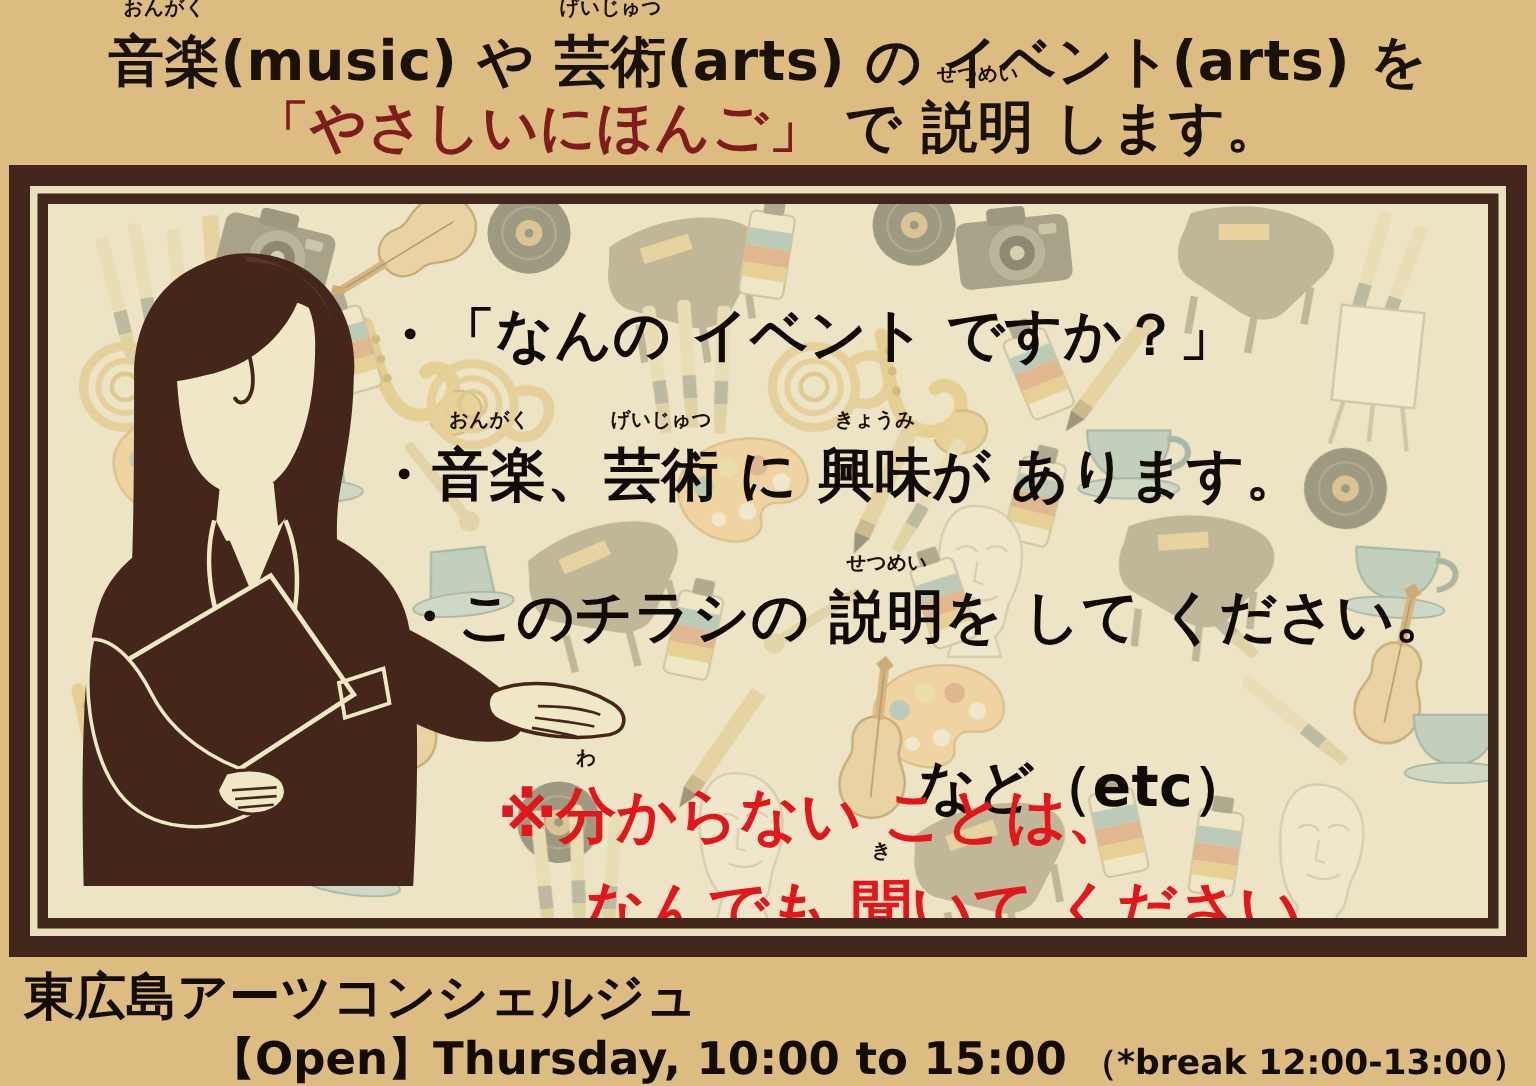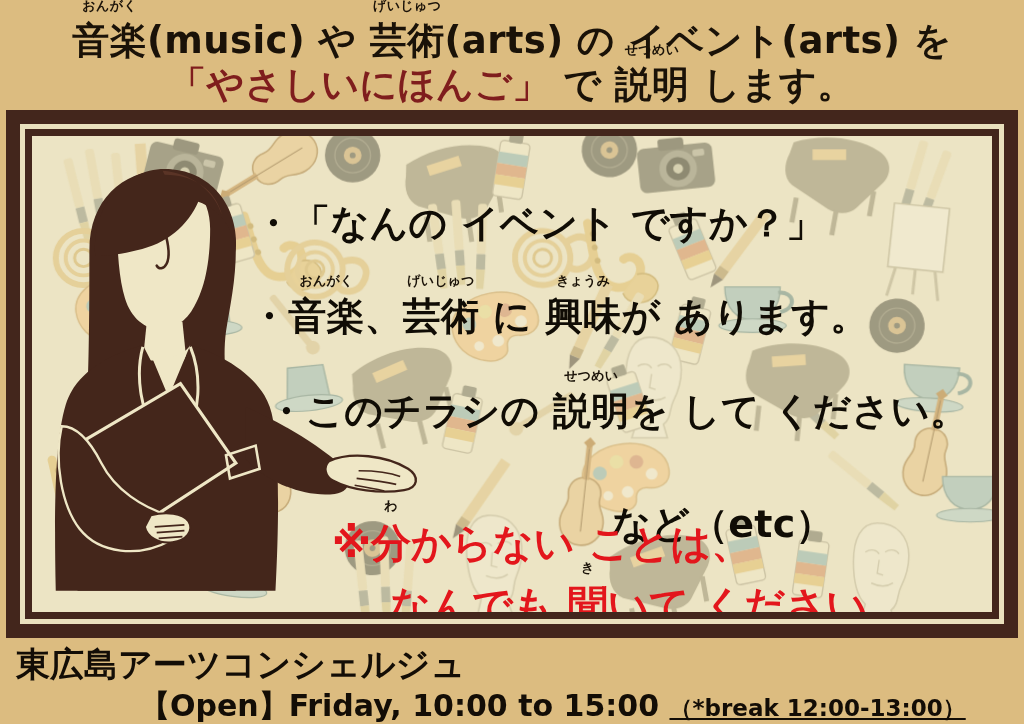--- a/index.html
+++ b/index.html
@@ -147,21 +147,20 @@
     position: absolute;
     left: 140px;
     top: 48px;
     font-size: 30px;
     font-weight: 700;
     color: #130d06;
     white-space: nowrap;
   }
   #hours-note {
     font-size: 23px;
-    text-decoration: underline;
   }
 </style>
 </head>
 <body>
 
 <div id="poster">
 
   <div id="header">
 
     <div class="hdr-line" id="hdr-line-1">
@@ -422,18 +421,18 @@
       </div>
 
      </div>
     </div>
    </div>
   </div>
 
   <div id="footer">
     <div id="org-name">東広島アーツコンシェルジュ</div>
     <div id="hours-line">
-      <span>【Open】Friday, 10:00 to 15:00</span>
+      <span>【Open】Thursday, 10:00 to 15:00</span>
       <span id="hours-note">（*break 12:00-13:00）</span>
     </div>
   </div>
 
 </div>
 
 </body></html>

